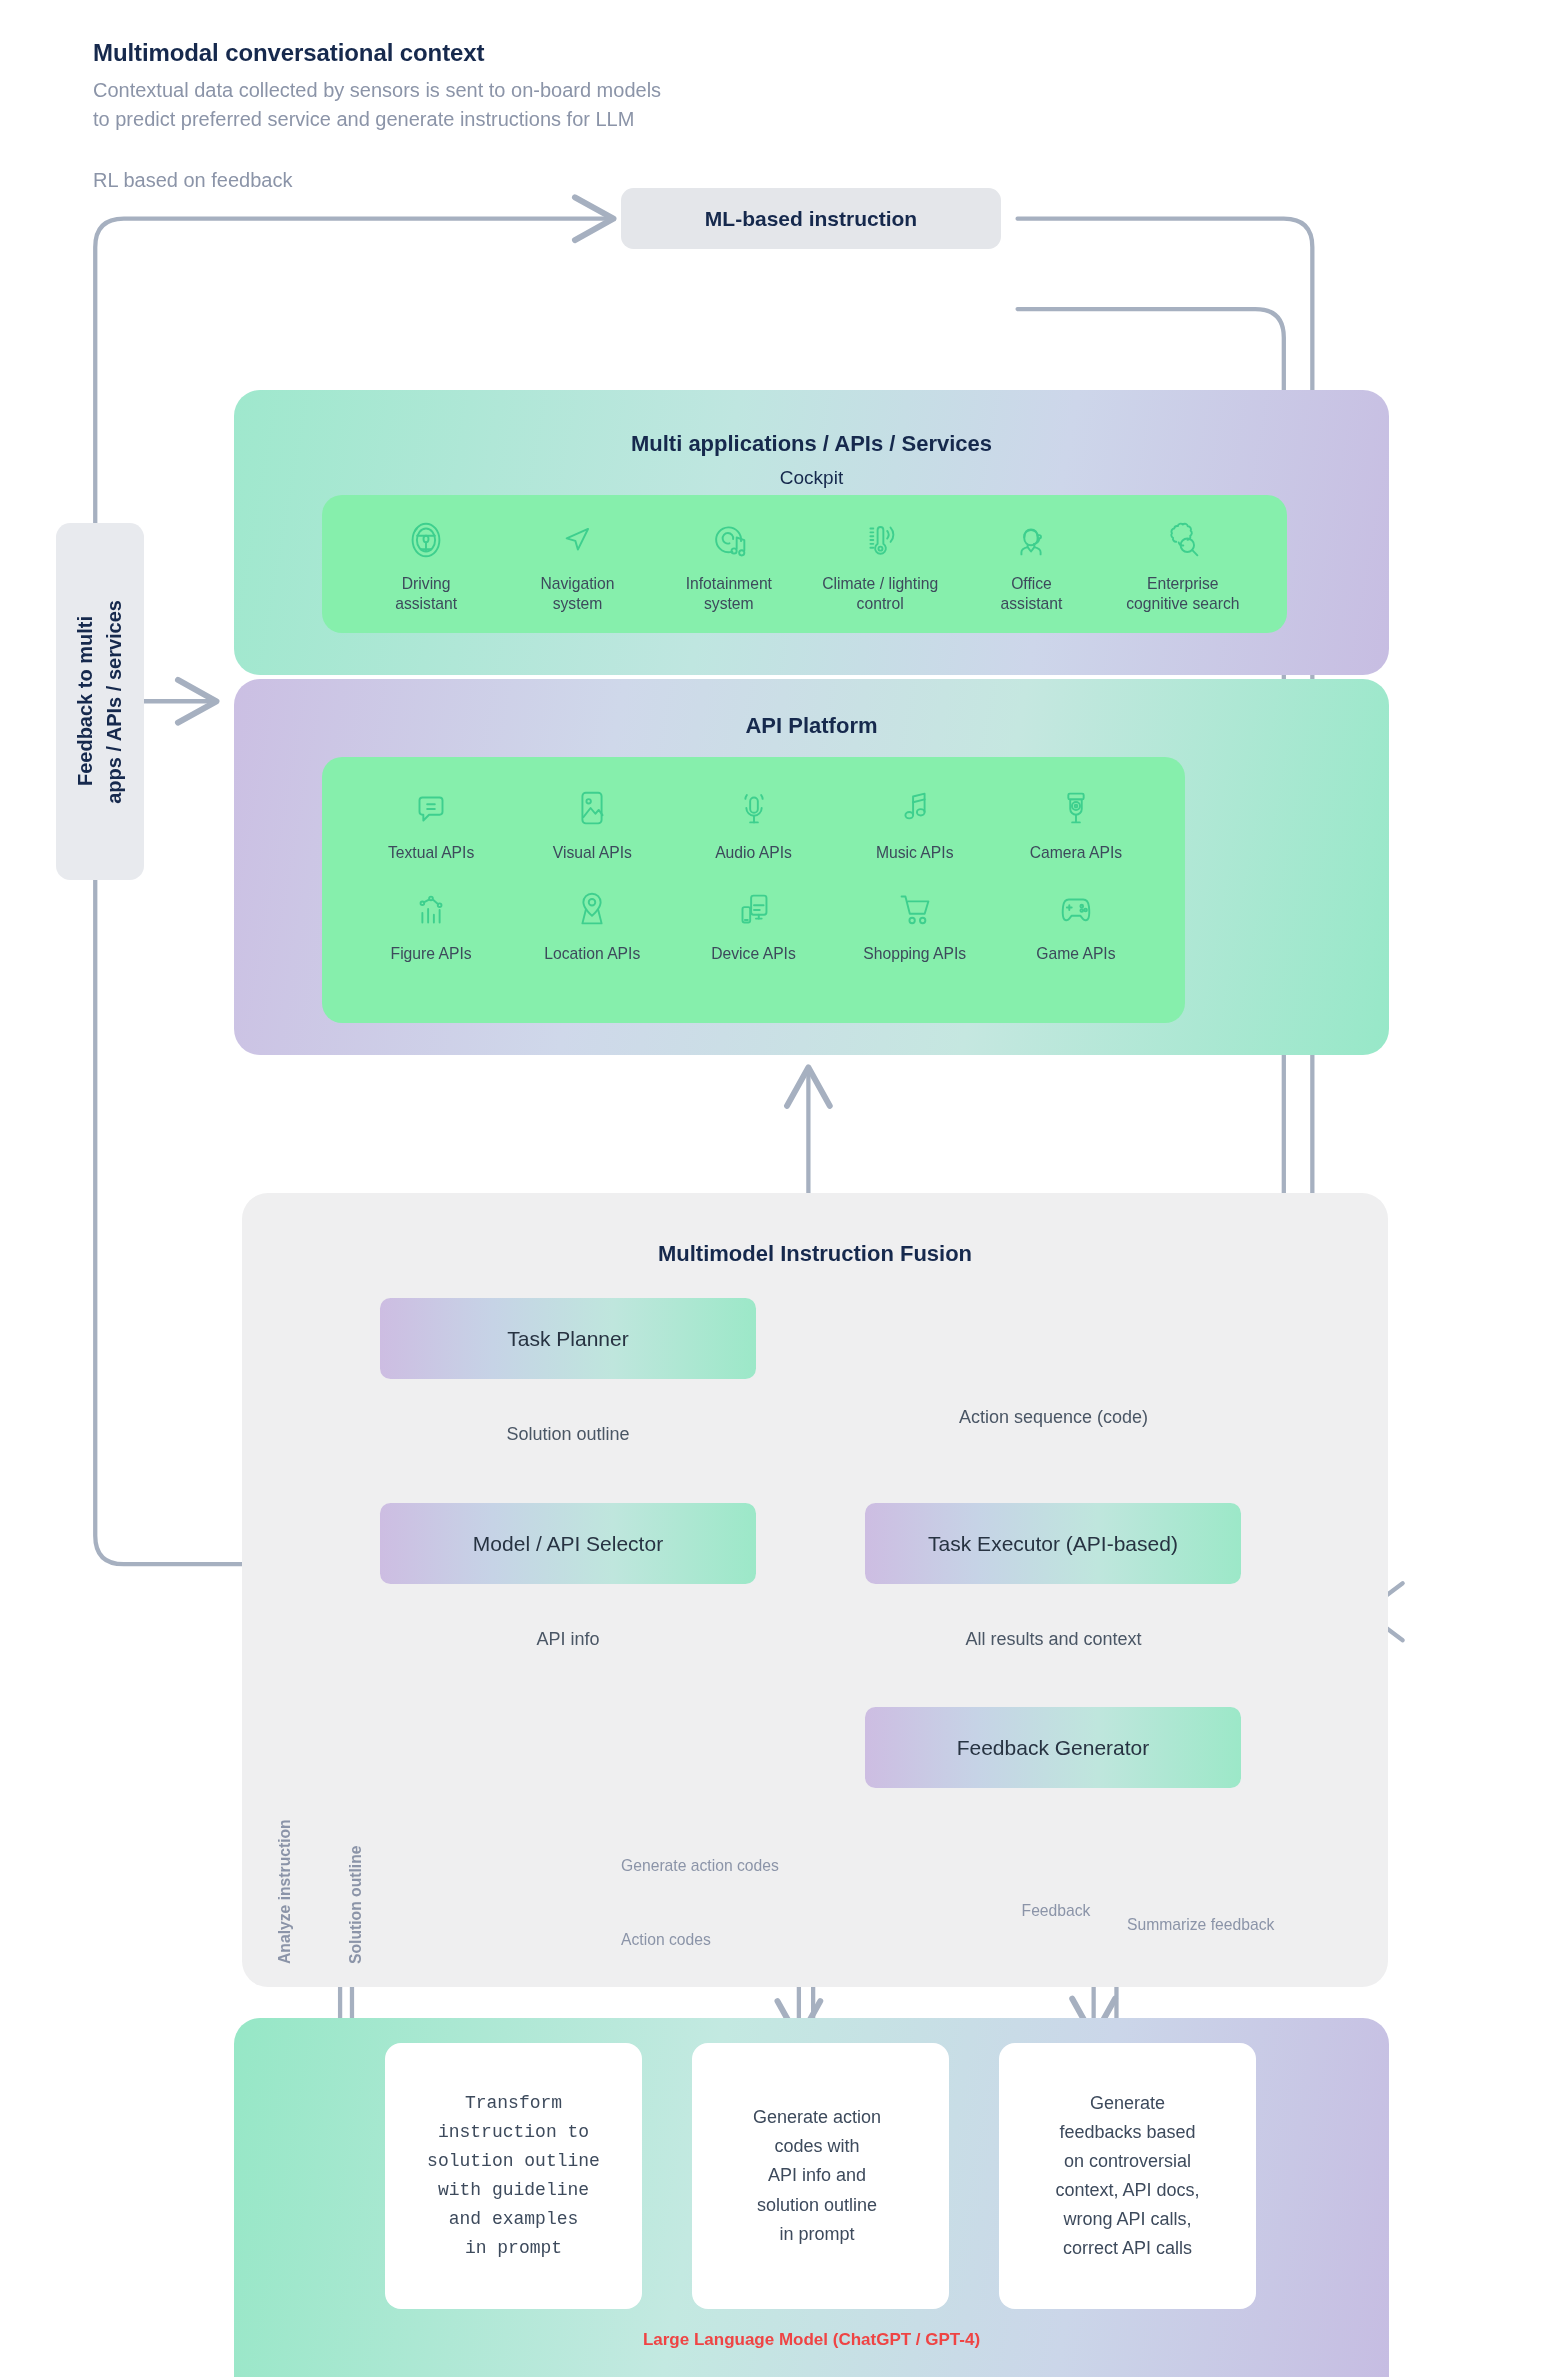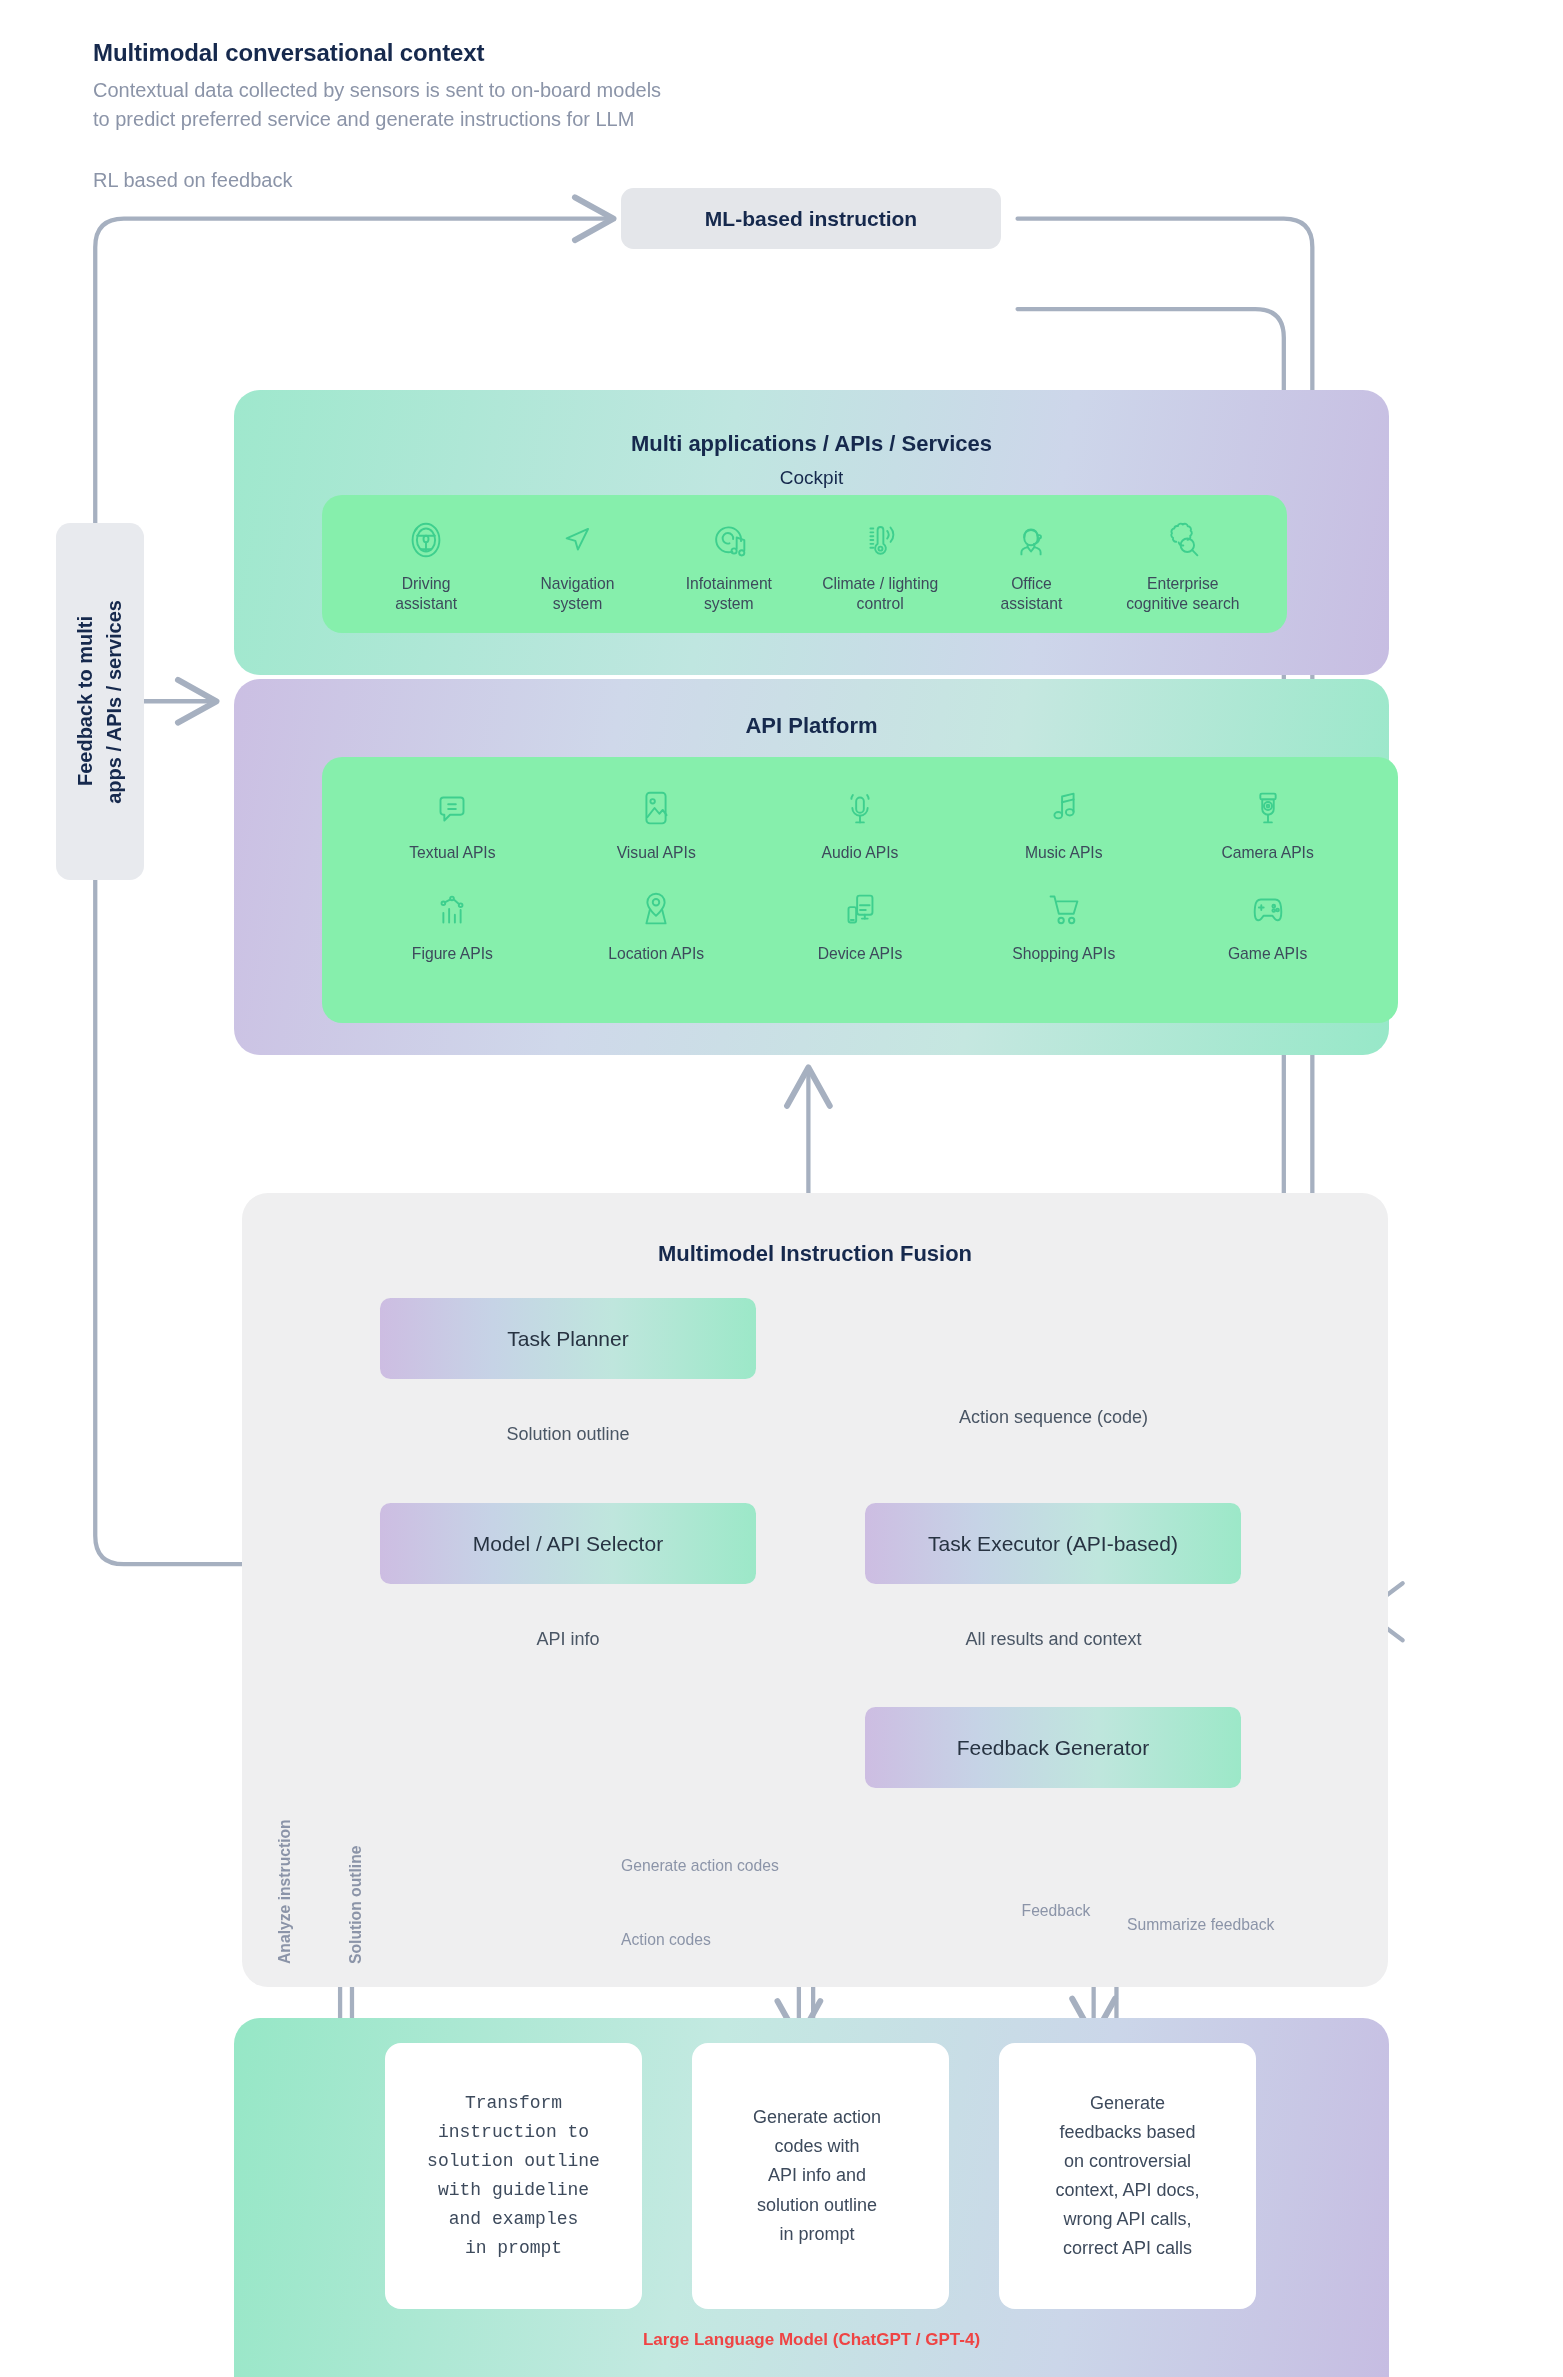--- a/index.html
+++ b/index.html
@@ -237,21 +237,21 @@
             </svg>
           </div>
           <div class="icon-label">Enterprise<br>cognitive search</div>
         </div>
       </div>
   </div>
 
   <div class="abs panel panel-api" style="left:234px;top:679px;width:1155px;height:376px;">
     <div class="panel-title" style="margin-top: 34px; width: 100%;">API Platform</div>
   </div>
-  <div class="abs white-card" style="left:322px;top:757px;width:1076px;height:266px;padding:26px 28.5px 0 28.5px;">
+  <div class="abs white-card" style="left:322px;top:757px;width:863px;height:266px;padding:26px 28.5px 0 28.5px;">
     <div class="icon-grid" id="api-grid-1">
         <div class="icon-cell">
           <div style="height: 49px; display: flex; align-items: center;">
             <svg width="46" height="46" viewBox="0 0 48 48" fill="none" stroke="#3ecf8e" stroke-width="2" stroke-linecap="round" stroke-linejoin="round">
               <path d="M15 13h18a3 3 0 0 1 3 3v12a3 3 0 0 1-3 3H22l-6 6v-6h-1a3 3 0 0 1-3-3V16a3 3 0 0 1 3-3z"></path>
               <path d="M20 20h8M20 25h8"></path>
             </svg>
           </div>
           <div class="icon-label">Textual APIs</div>
         </div>

